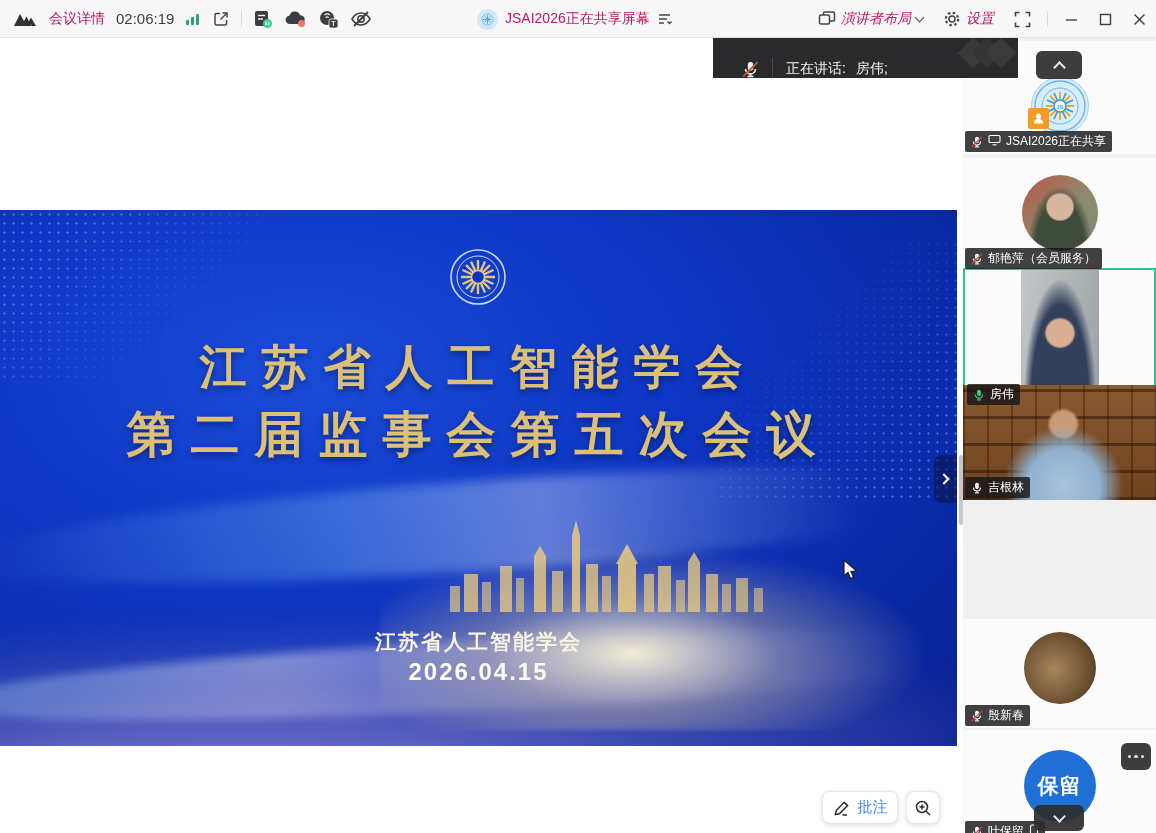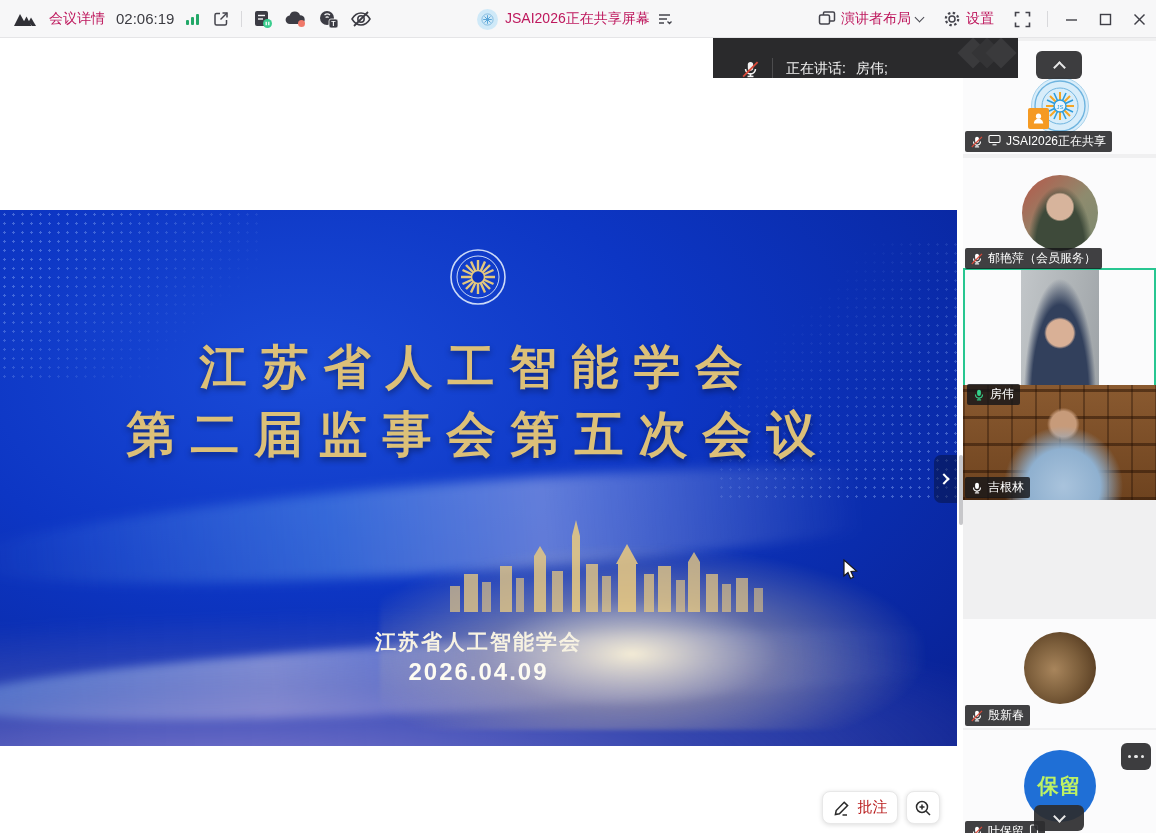--- a/index.html
+++ b/index.html
@@ -12,21 +12,21 @@
     background:#F7F7F8; border-bottom:1px solid #E5E5E7; display:flex; align-items:center; z-index:40; }
   .tb-left { display:flex; align-items:center; gap:11px; padding-left:13px; }
   .tb-text { font-size:14px; color:#be185d; }
   .tb-timer { font-size:15px; color:#3C3C42; }
   .tb-divider { width:1px; height:16px; background:#D9D9DC; }
   .tb-icon { display:flex; align-items:center; justify-content:center; }
   .tb-center { position:absolute; left:477px; top:0; height:38px; display:flex; align-items:center; gap:7px; }
   .share-avatar { width:21px; height:21px; border-radius:50%; background:#CFE9F8;
     display:flex; align-items:center; justify-content:center; }
   .tb-right { position:absolute; right:0; top:0; height:38px; display:flex; align-items:center; }
-  .tb-btn { display:flex; align-items:center; gap:5px; padding:0 10px; height:38px; cursor:default; }
+  .tb-btn { display:flex; align-items:center; gap:5px; padding:0 10px; height:38px; cursor:default;font-style:italic; }
   .chev-down { width:7px; height:7px; border-left:1.6px solid #4A4A52; border-bottom:1.6px solid #4A4A52;
     transform:rotate(-45deg); margin-top:-3px; }
   .win-btn { width:34px; height:38px; display:flex; align-items:center; justify-content:center; }
 
   
   .main { position:absolute; left:0; top:38px; width:963px; height:795px; background:#FFFFFF; overflow:hidden; }
 
   
   .slide { position:absolute; left:0; top:172px; width:957px; height:536px; overflow:hidden;
     background:radial-gradient(ellipse at 32% 30%, #1A4BD8 0%, #0D36C4 40%, #0A2CAC 68%, #081F90 100%); }
@@ -60,21 +60,21 @@
   .slide-expand { position:absolute; left:934px; top:417px; width:23px; height:48px;
     background:rgba(8,20,70,0.55); border-radius:7px 0 0 7px; display:flex; align-items:center; justify-content:center; z-index:5; }
   .chev-right { width:8px; height:8px; border-right:2px solid #fff; border-top:2px solid #fff; transform:rotate(45deg); margin-right:3px; }
 
   .scroll-thumb { position:absolute; left:959px; top:417px; width:4px; height:70px; background:#C7C7CA; border-radius:2px; }
 
   
   .share-tools { position:absolute; left:822px; top:753px; display:flex; gap:8px; z-index:6; }
   .tool-btn { background:#FFFFFF; border:1px solid #E8E8E8; border-radius:8px; height:33px;
     display:flex; align-items:center; justify-content:center; gap:6px; box-shadow:0 1px 5px rgba(0,0,0,0.14);
-    font-size:15px; color:#b91c1c; }
+    font-size:15px; color:#3b82f6; }
   .tool-annotate { width:76px; }
   .tool-zoom { width:34px; }
 
   
   .cursor { position:absolute; left:843px; top:521px; z-index:30; }
 
   
   .toast { position:absolute; left:713px; top:38px; width:305px; height:40px; background:#2A2A2C;
     display:flex; align-items:flex-end; z-index:60; overflow:hidden;padding-left:13px; }
   .toast-mic { margin-left:16px; display:flex; }
@@ -119,21 +119,21 @@
       radial-gradient(circle at 50% 42%, #D7B49C 22%, transparent 25%),
       radial-gradient(ellipse at 50% 95%, #3E4A3A 45%, transparent 60%),
       linear-gradient(135deg, #B85648 0%, #8E8B6E 55%, #7B8A70 100%); }
   .p-yinxinchun { background:radial-gradient(circle at 42% 52%, #A8855C 0%, #7D5F3C 45%, #53391F 85%); }
   .v-fangwei { position:absolute; left:50%; transform:translateX(-50%); top:0; width:78px; height:100%;
       background:
       radial-gradient(circle at 50% 46%, #D9B096 16%, transparent 19%),
       radial-gradient(ellipse at 50% 96%, #32405C 52%, transparent 66%),
       linear-gradient(100deg, #C2C6C9 0%, #AEB3B6 55%, #9CA1A5 100%); }
   .avatar-blue { background:#1F6FD6; display:flex; align-items:center; justify-content:center;
-      color:#bef264; font-size:21px; font-weight:bold; letter-spacing:1px; }
+      color:#ffffff; font-size:21px; font-weight:bold; letter-spacing:1px; }
 
   .jsai-logo { background:#D8EDFA; border:1px solid #A9D3EC; }
   .jsai-logo svg { display:block; }
 
   svg { flex:none; }
 </style>
 </head>
 <body>
 
 <svg width="0" height="0" style="position:absolute">
@@ -331,21 +331,21 @@
         <rect x="276" y="58" width="12" height="38" opacity="0.8"></rect>
         <rect x="292" y="68" width="9" height="28" opacity="0.7"></rect>
         <rect x="306" y="62" width="12" height="34" opacity="0.75"></rect>
         <rect x="324" y="72" width="9" height="24" opacity="0.65"></rect>
       </g>
     </svg>
 
     <div class="slide-title l1">江苏省人工智能学会</div>
     <div class="slide-title l2">第二届监事会第五次会议</div>
     <div class="slide-footer org">江苏省人工智能学会</div>
-    <div class="slide-footer date">2026.04.09</div>
+    <div class="slide-footer date">2026.04.15</div>
   </div>
 
   <div class="slide-expand">
     <span class="chev-right"></span>
   </div>
 
   <div class="scroll-thumb"></div>
 
   <div class="share-tools">
     <div class="tool-btn tool-annotate">

